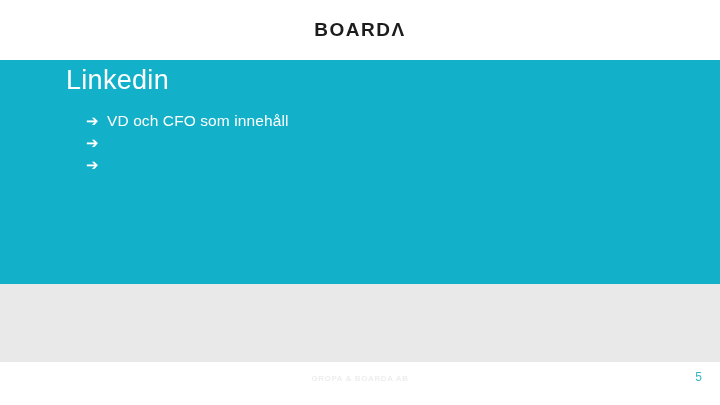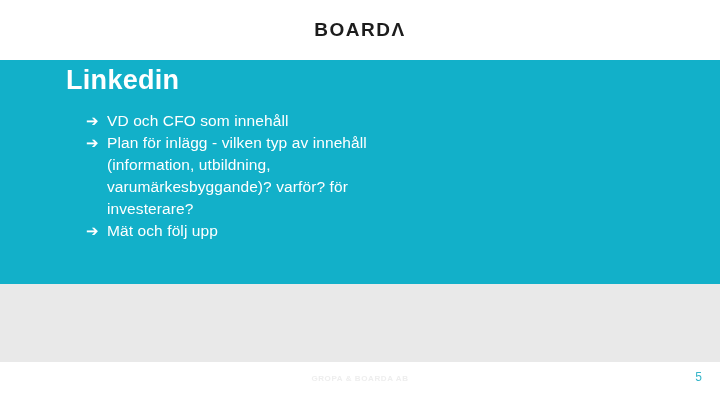--- a/index.html
+++ b/index.html
@@ -33,21 +33,21 @@
     height: 224px;
     background: #12b0c9;
     color: #ffffff;
     box-sizing: border-box;
     padding: 6px 0 0 66px;
   }
   .title {
     margin: 0;
     font-size: 27px;
     line-height: 28px;
-    font-weight: 700;
+    font-weight: 400;
     letter-spacing: 0.3px;
   }
   .bullets {
     list-style: none;
     margin: 16px 0 0 0;
     padding: 0 0 0 20px;
   }
   .bullet {
     display: flex;
     align-items: flex-start;
@@ -106,28 +106,23 @@
   <div class="teal-block">
     <h1 class="title">Linkedin</h1>
 
     <ul class="bullets">
       <li class="bullet">
         <span class="marker">➔</span>
         <span class="btext">VD och CFO som innehåll</span>
       </li>
       <li class="bullet">
         <span class="marker">➔</span>
-        <span class="btext">Plan för inlägg - vilken typ av innehåll
-(information, utbildning,
-varumärkesbyggande)? varför? för
-investerare?</span>
       </li>
       <li class="bullet">
         <span class="marker">➔</span>
-        <span class="btext">Mät och följ upp</span>
       </li>
     </ul>
   </div>
 
   <div class="gray-band"></div>
 
   <div class="copyright">GROPA &amp; BOARDA AB</div>
 
   <div class="page-number">5</div>
 

